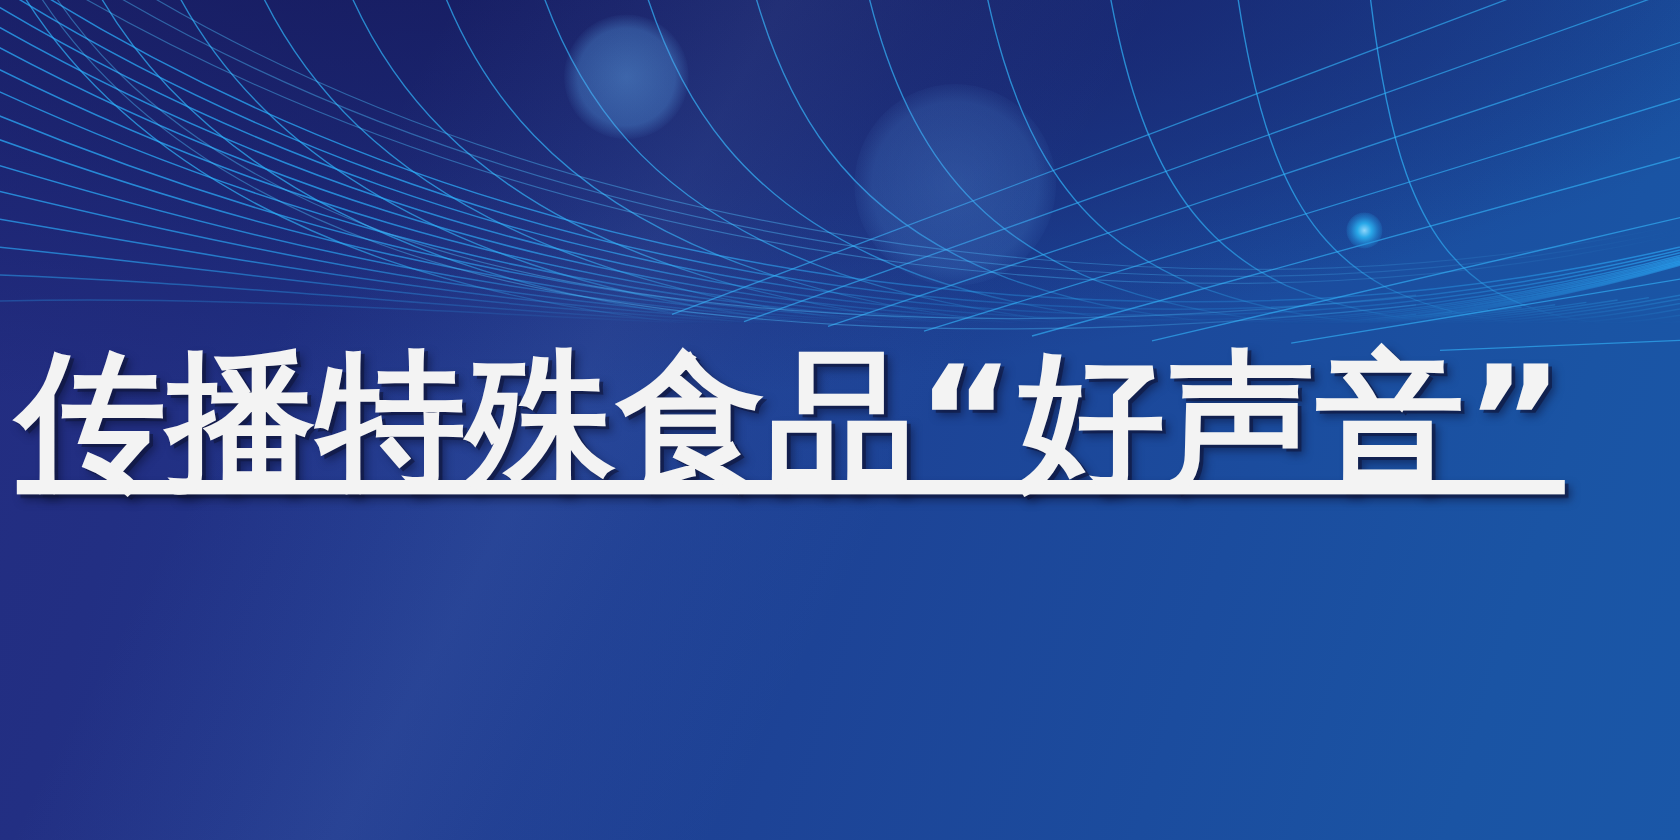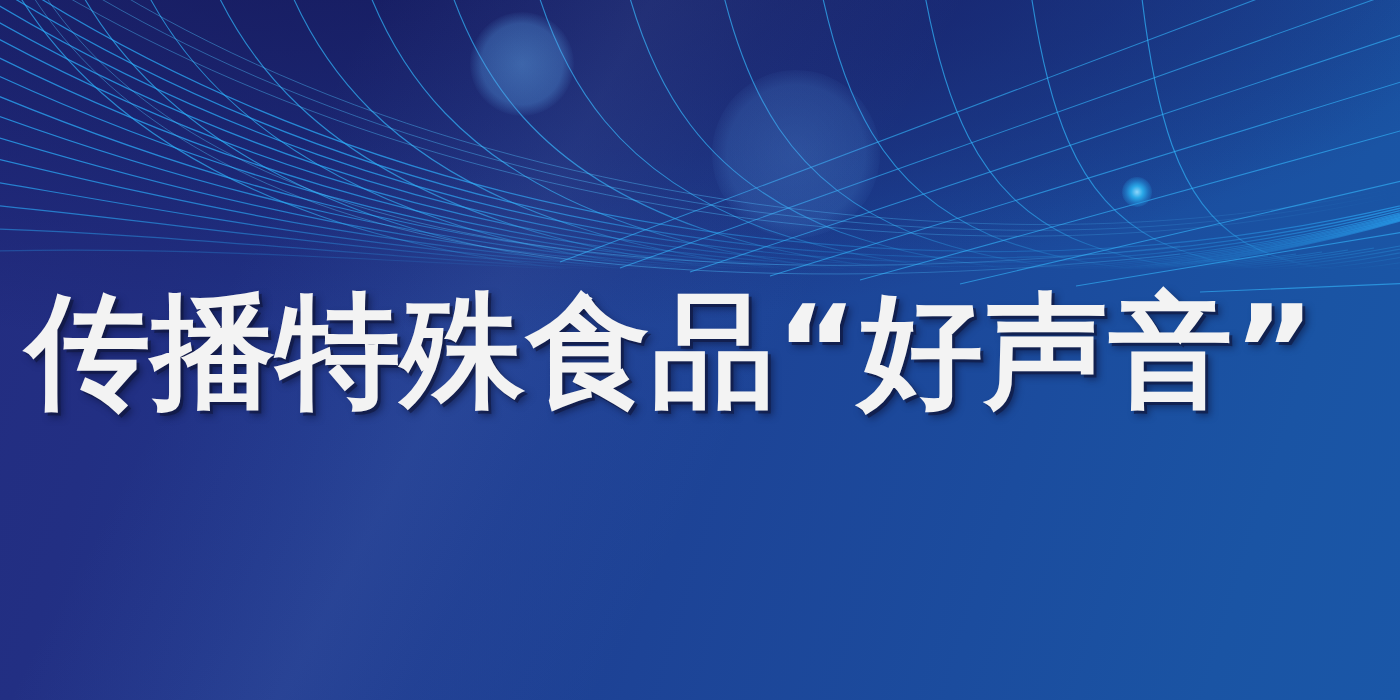--- a/index.html
+++ b/index.html
@@ -83,31 +83,32 @@
   .headline-wrap {
     position: absolute;
     left: 0; right: 0;
     top: 272px;
     height: 160px;
     display: flex;
     align-items: center;
   }
   .headline {
     margin: 0;
-    padding-left: 26px;
+    padding-left: 14px;
     font-family: "DejaVu Sans", "Liberation Sans", sans-serif;
     font-weight: 700;
     font-size: 124px;
     line-height: 1.08;
     letter-spacing: 1px;
     color: #f3f3f3;
     white-space: nowrap;
     text-shadow:
       3px 3px 0 rgba(16,22,62,.62),
       5px 5px 7px rgba(10,16,50,.50);
+    text-decoration: underline;
   }
 </style>
 </head>
 <body>
 
 <div id="banner">
 
   <div class="bg-base"></div>
   <div class="bg-darkpocket"></div>
 

